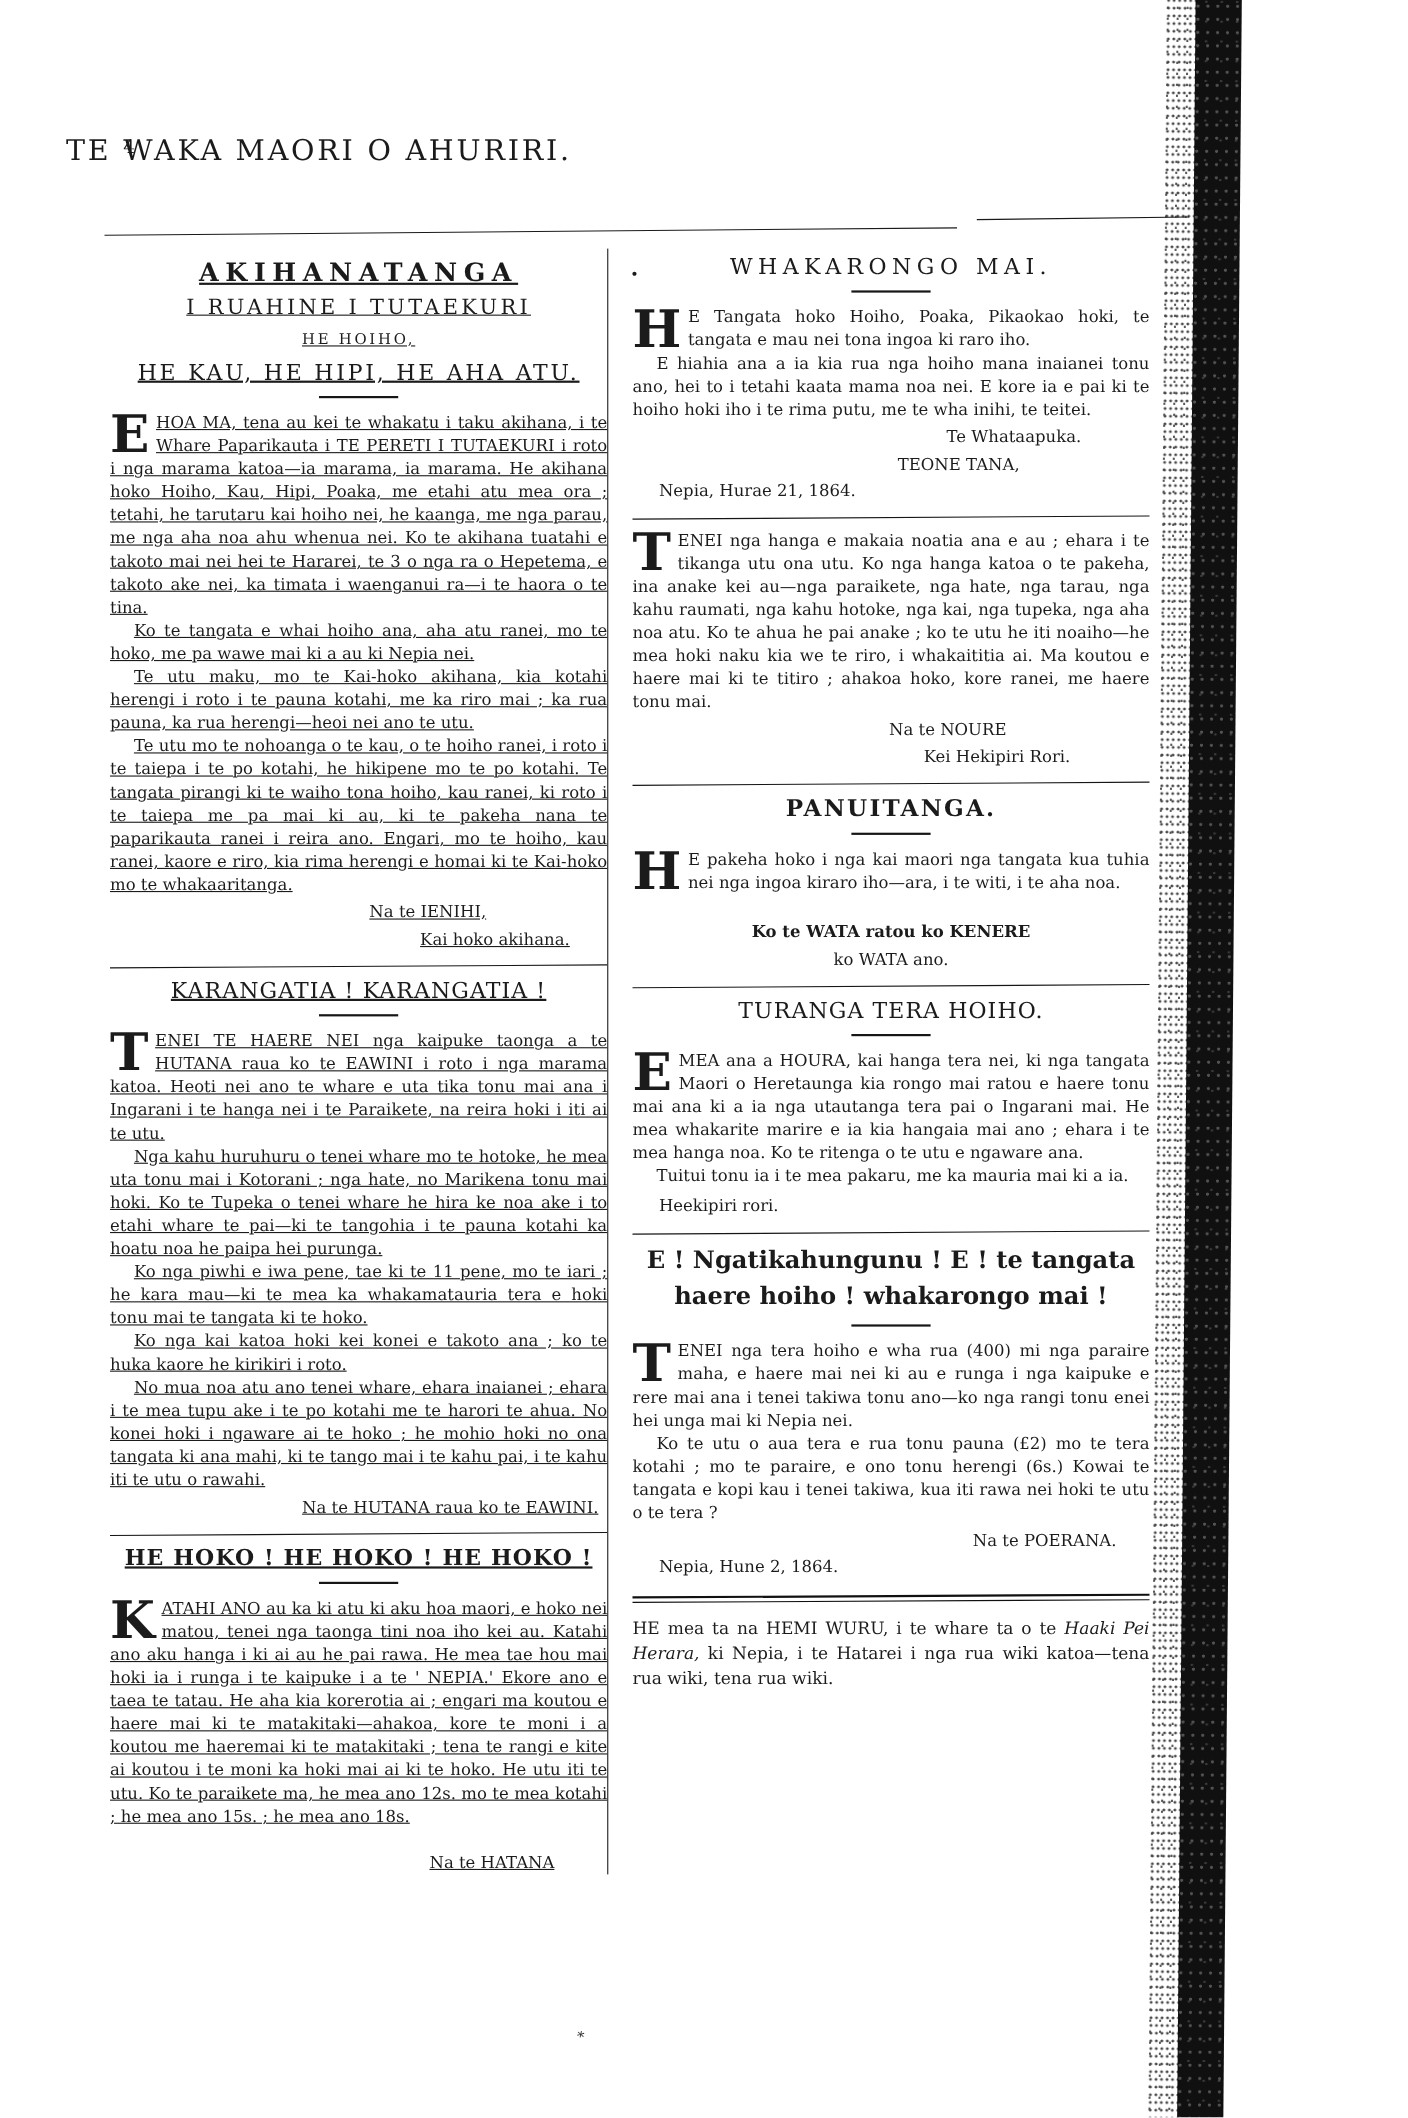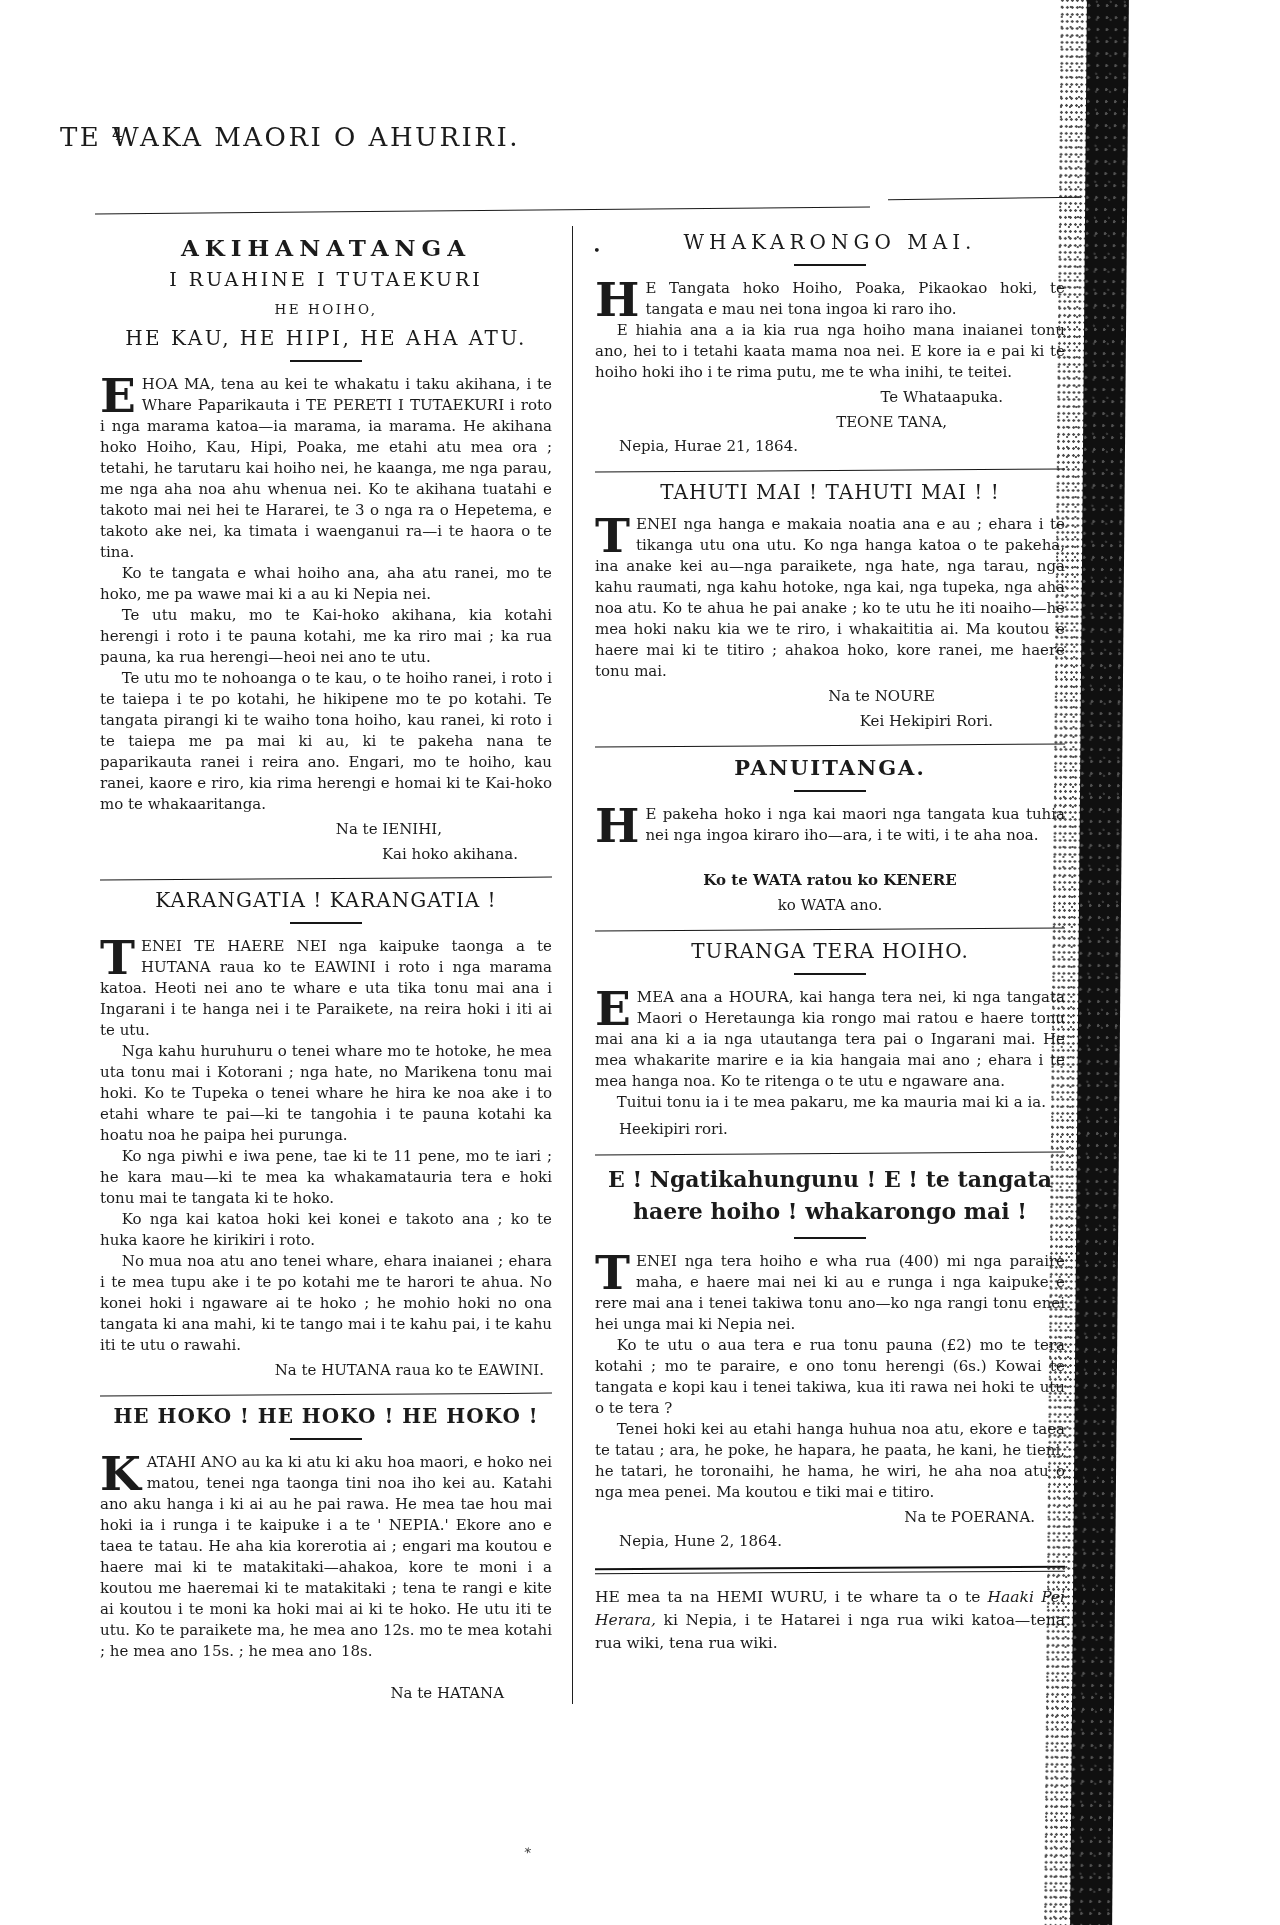--- a/index.html
+++ b/index.html
@@ -14,21 +14,21 @@
     position:absolute; left:60px; top:122px; width:830px; 
     font-size:26px; letter-spacing:2.5px;
   }
   .head-rule-1 { position:absolute; left:95px; top:210px; width:775px;
     border-top:1.8px solid #1a1a1a; transform:rotate(-0.5deg); }
   .head-rule-2 { position:absolute; left:888px; top:198px; width:193px;
     border-top:1.8px solid #1a1a1a; transform:rotate(-0.7deg); }
 
   
   .content { position:absolute; left:100px; top:226px; width:975px; display:flex; }
-  .col-left  { width:452px; padding-right:20px; border-right:1.5px solid #1f1f1f; }
+  .col-left  { width:452px; border-right:1.5px solid #1f1f1f;text-decoration:underline; }
   .col-right { width:470px; padding-left:22px; }
 
   p { margin:0; font-size:15px; line-height:21px; text-align:justify; text-indent:1.45em; }
   p.noindent { text-indent:0; }
   .dropcap { float:left; font-size:47px; line-height:37px; margin:3px 6px 0 0;
     font-weight:bold; }
 
   .h-main { text-align:center; font-weight:bold; font-size:23px; letter-spacing:6px; margin:8px 0 0; }
   .h-sub  { text-align:center; font-size:19px; letter-spacing:3px; margin:7px 0 0; }
   .h-small  { text-align:center; font-size:13.5px; letter-spacing:2.5px; margin:11px 0 0; }
@@ -137,21 +137,20 @@
         <p class="noindent"><span class="dropcap">H</span><span>E Tangata hoko Hoiho, Poaka, Pikaokao hoki, te tangata e mau nei tona ingoa ki raro iho.</span></p>
         <p>E hiahia ana a ia kia rua nga hoiho mana inaianei tonu ano, hei to i tetahi kaata mama noa nei. E kore ia e pai ki te hoiho hoki iho i te rima putu, me te wha inihi, te teitei.</p>
         <p class="sig ta-r" style="padding-right:62px;">Te Whataapuka.</p>
         <p class="sig ta-r" style="padding-right:118px;">TEONE TANA,</p>
         <p class="dateline">Nepia, Hurae 21, 1864.</p>
       </section>
 
       <div class="rule-full"></div>
 
       <section>
-        <div class="h-section">TAHUTI MAI ! TAHUTI MAI ! !</div>
         <p class="noindent" style="margin-top:10px;"><span class="dropcap">T</span><span>ENEI nga hanga e makaia noatia ana e au ; ehara i te tikanga utu ona utu. Ko nga hanga katoa o te pakeha, ina anake kei au—nga paraikete, nga hate, nga tarau, nga kahu raumati, nga kahu hotoke, nga kai, nga tupeka, nga aha noa atu. Ko te ahua he pai anake ; ko te utu he iti noaiho—he mea hoki naku kia we te riro, i whakaititia ai. Ma koutou e haere mai ki te titiro ; ahakoa hoko, kore ranei, me haere tonu mai.</span></p>
         <p class="sig ta-r" style="padding-right:130px;">Na te NOURE</p>
         <p class="sig ta-r" style="padding-right:72px;">Kei Hekipiri Rori.</p>
       </section>
 
       <div class="rule-full"></div>
 
       <section>
         <div class="h-section h-bold" style="letter-spacing:2px;font-size:21px;">PANUITANGA.</div>
         <div class="rule-short"></div>
@@ -171,21 +170,20 @@
       </section>
 
       <div class="rule-full"></div>
 
       <section>
         <div class="h-two">E ! Ngatikahungunu ! E ! te tangata</div>
         <div class="h-two" style="margin-top:0;">haere hoiho ! whakarongo mai !</div>
         <div class="rule-short"></div>
         <p class="noindent"><span class="dropcap">T</span><span>ENEI nga tera hoiho e wha rua (400) mi nga paraire maha, e haere mai nei ki au e runga i nga kaipuke e rere mai ana i tenei takiwa tonu ano—ko nga rangi tonu enei hei unga mai ki Nepia nei.</span></p>
         <p>Ko te utu o aua tera e rua tonu pauna (£2) mo te tera kotahi ; mo te paraire, e ono tonu herengi (6s.) Kowai te tangata e kopi kau i tenei takiwa, kua iti rawa nei hoki te utu o te tera ?</p>
-        <p>Tenei hoki kei au etahi hanga huhua noa atu, ekore e taea te tatau ; ara, he poke, he hapara, he paata, he kani, he tieni, he tatari, he toronaihi, he hama, he wiri, he aha noa atu o nga mea penei. Ma koutou e tiki mai e titiro.</p>
         <p class="sig ta-r" style="padding-right:30px;">Na te POERANA.</p>
         <p class="dateline">Nepia, Hune 2, 1864.</p>
       </section>
 
       <div class="rule-double"></div>
 
       <section>
         <p class="noindent imprint"><span>HE mea ta na HEMI WURU, i te whare ta o te </span><i>Haaki Pei Herara,</i><span> ki Nepia, i te Hatarei i nga rua wiki katoa—tena rua wiki, tena rua wiki.</span></p>
       </section>
 

